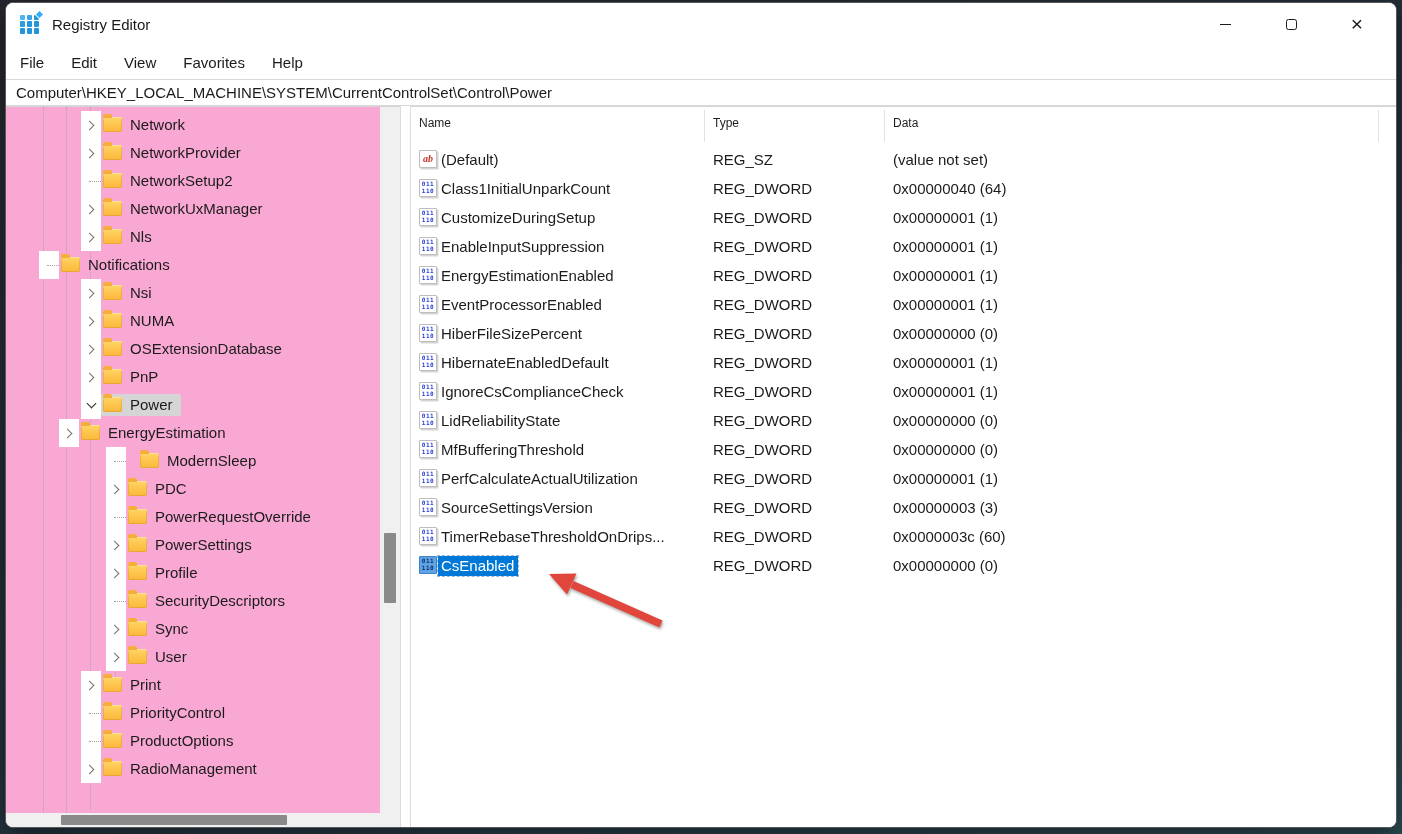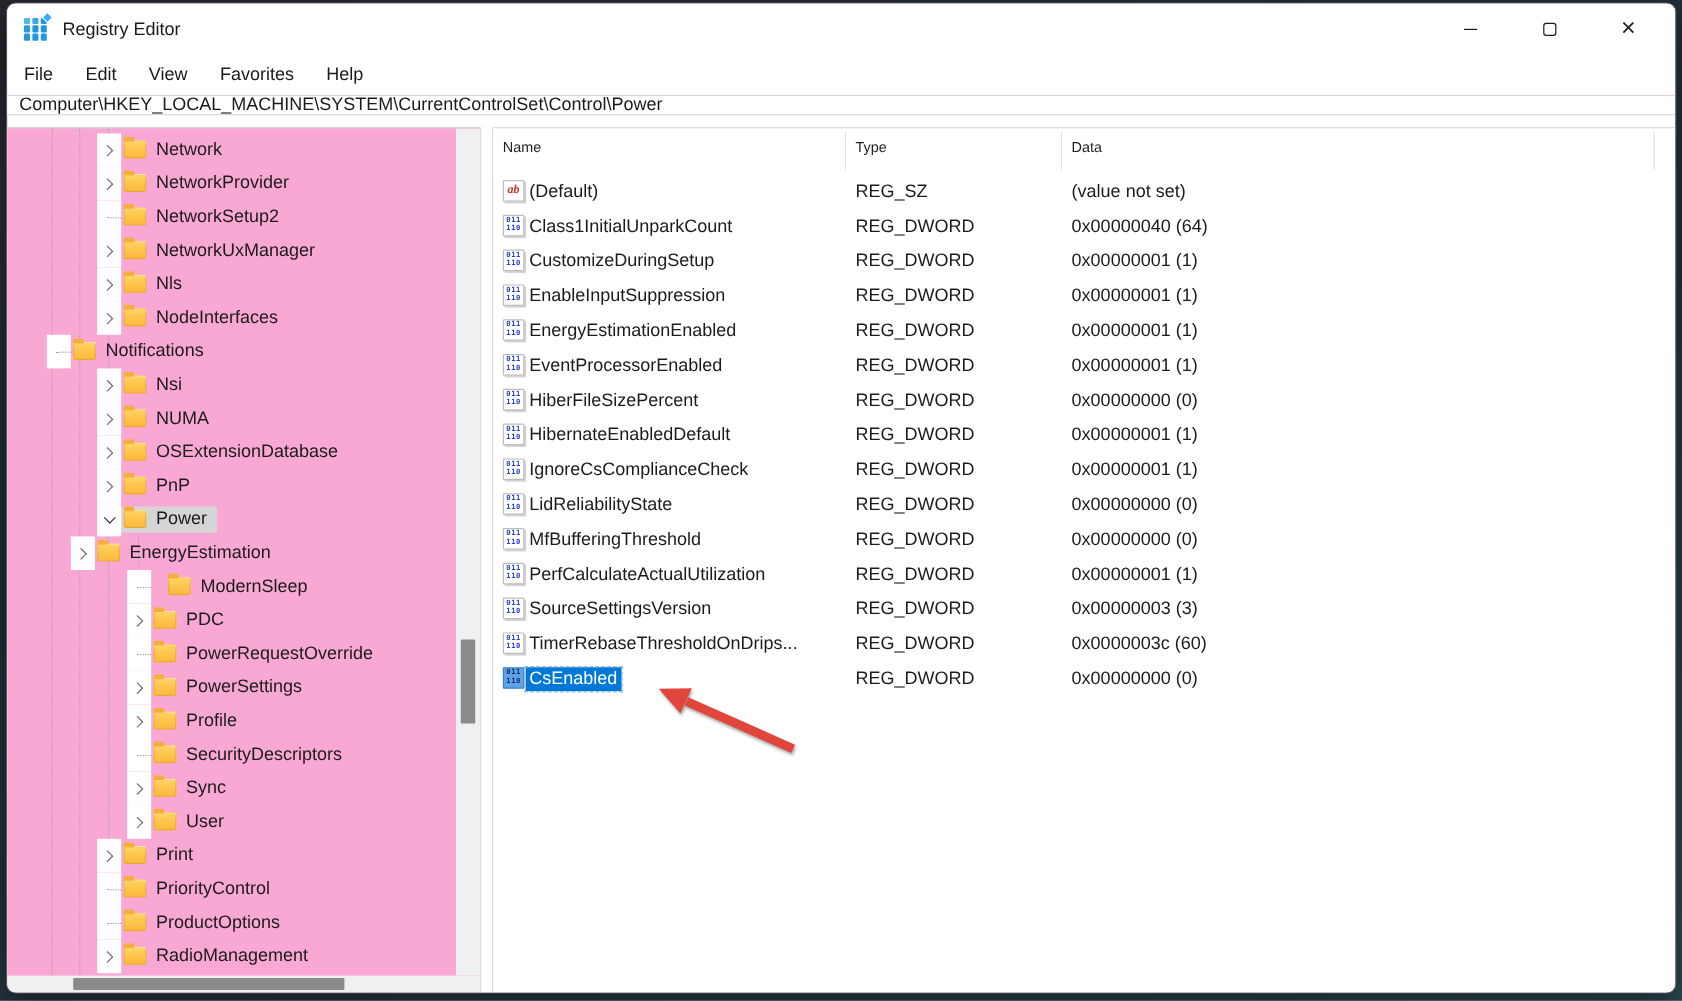--- a/index.html
+++ b/index.html
@@ -26,21 +26,21 @@
   .title-text { margin-left:13px; font-size:15px; color:#1a1a1a; }
   .win-controls { position:absolute; right:6px; top:0; height:42px; display:flex; }
   .win-btn { width:66px; height:42px; display:flex; align-items:center; justify-content:center; }
   .glyph-min { width:11px; border-top:1.4px solid #1a1a1a; }
   .glyph-max { width:11px; height:11px; border:1.3px solid #1a1a1a; border-radius:2.5px; }
   .glyph-close { font-size:21px; font-weight:300; color:#1a1a1a; line-height:1; margin-top:-2px; }
   
   .menubar { height:34px; display:flex; align-items:center; padding-left:14px; background:#fff; }
   .menu-item { font-size:15px; color:#1a1a1a; margin-right:27px; }
   
-  .addressbar { height:17px; border-top:1px solid #d9d9d9; border-bottom:1px solid #d9d9d9;
+  .addressbar { height:27px; border-top:1px solid #d9d9d9; border-bottom:1px solid #d9d9d9;
     display:flex; align-items:center; padding-left:10px; font-size:15px; color:#1b1b1b; background:#fff; }
   
   .main { position:absolute; top:103px; bottom:0; left:0; right:0; display:flex; }
   
   .tree-pane { position:relative; width:394px; height:100%; background:#f9a8d4; overflow:hidden; }
   .tree-scrollarea { position:absolute; left:0; top:4px; right:20px; bottom:14px; overflow:hidden; }
   .guide { position:absolute; width:0; border-left:1px dotted #a3a3a3; opacity:.85; }
   .tree-row { position:relative; height:28px; display:flex; align-items:center; font-size:15px; white-space:nowrap; }
   .chev { width:20px; height:28px; position:relative; flex:0 0 20px; display:flex; align-items:center; justify-content:center; background:#fff; }
   .chev.collapsed::before { content:""; width:6px; height:6px; border-right:1.6px solid #707070; border-bottom:1.6px solid #707070; transform:rotate(-45deg); margin-left:-3px; }
@@ -163,27 +163,20 @@
               <span>NetworkUxManager</span>
             </span>
           </div>
           <div class="tree-row" style="padding-left: 75px;">
             <span class="chev collapsed"></span>
             <span class="node">
               <span class="folder"></span>
               <span>Nls</span>
             </span>
           </div>
-          <div class="tree-row" style="padding-left: 75px;">
-            <span class="chev collapsed"></span>
-            <span class="node">
-              <span class="folder"></span>
-              <span>NodeInterfaces</span>
-            </span>
-          </div>
           <div class="tree-row" style="padding-left: 33px;">
             <span class="chev none"></span>
             <span class="node">
               <span class="folder"></span>
               <span>Notifications</span>
             </span>
           </div>
           <div class="tree-row" style="padding-left: 75px;">
             <span class="chev collapsed"></span>
             <span class="node">

